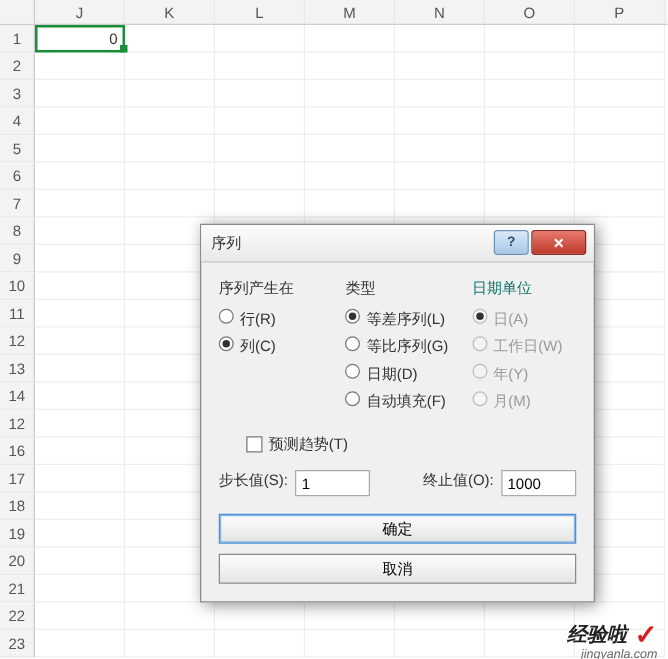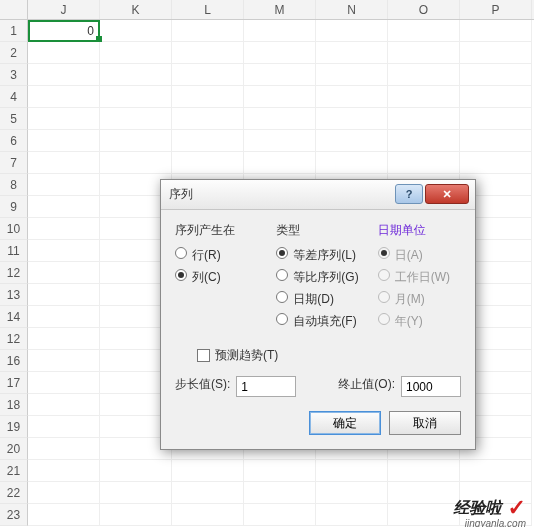--- a/index.html
+++ b/index.html
@@ -123,21 +123,21 @@
     .groups {
       display: flex;
       gap: 18px;
       margin-bottom: 12px;
     }
     .group { flex: 1; }
     .group-label {
       color: #333;
       margin-bottom: 8px;
     }
-    .group-label.disabled { color: #6d28d9; }
+    .group-label.disabled { color: #0f766e; }
     .radio-row {
       display: flex;
       gap: 5px;
       height: 22px;
       color: #333;
     }
     .radio-row.disabled { color: #9a9a9a; }
     .radio {
       width: 12px; height: 12px; border-radius: 50%;
       border: 1px solid #777;
@@ -158,21 +158,21 @@
     .value-row {
       display:flex;align-items:flex-start;gap:6px;margin-bottom:14px;
     }
     .value-row label { color:#333; }
     .text-input {
       width: 60px; height:21px;
       border:1px solid #aaa;background:#fff;
       padding:1px 4px;font-size:12px;
     }
     .button-row {
-      display:flex;justify-content:flex-end;gap:8px;
+      display:flex;justify-content:flex-end;gap:8px;flex-direction:column;
     }
     .dlg-btn {
       min-width:72px;height:24px;
       border:1px solid #8a8a8a;
       background:linear-gradient(#fdfdfd,#e4e4e4);
       font-size:12px;
       cursor:pointer;
     }
     .dlg-btn.default {
       border:1px solid #4a90d9;
@@ -490,25 +490,25 @@
         <div class="radio-row disabled">
           <span class="radio checked disabled"></span>
           <span>日(A)</span>
         </div>
         <div class="radio-row disabled">
           <span class="radio disabled"></span>
           <span>工作日(W)</span>
         </div>
         <div class="radio-row disabled">
           <span class="radio disabled"></span>
-          <span>月(M)</span>
+          <span>年(Y)</span>
         </div>
         <div class="radio-row disabled">
           <span class="radio disabled"></span>
-          <span>年(Y)</span>
+          <span>月(M)</span>
         </div>
       </div>
     </div>
     <div class="checkbox-row">
       <span class="checkbox"></span>
       <span>预测趋势(T)</span>
     </div>
     <div class="value-row">
       <label>步长值(S):</label>
       <input class="text-input" value="1" style="">

